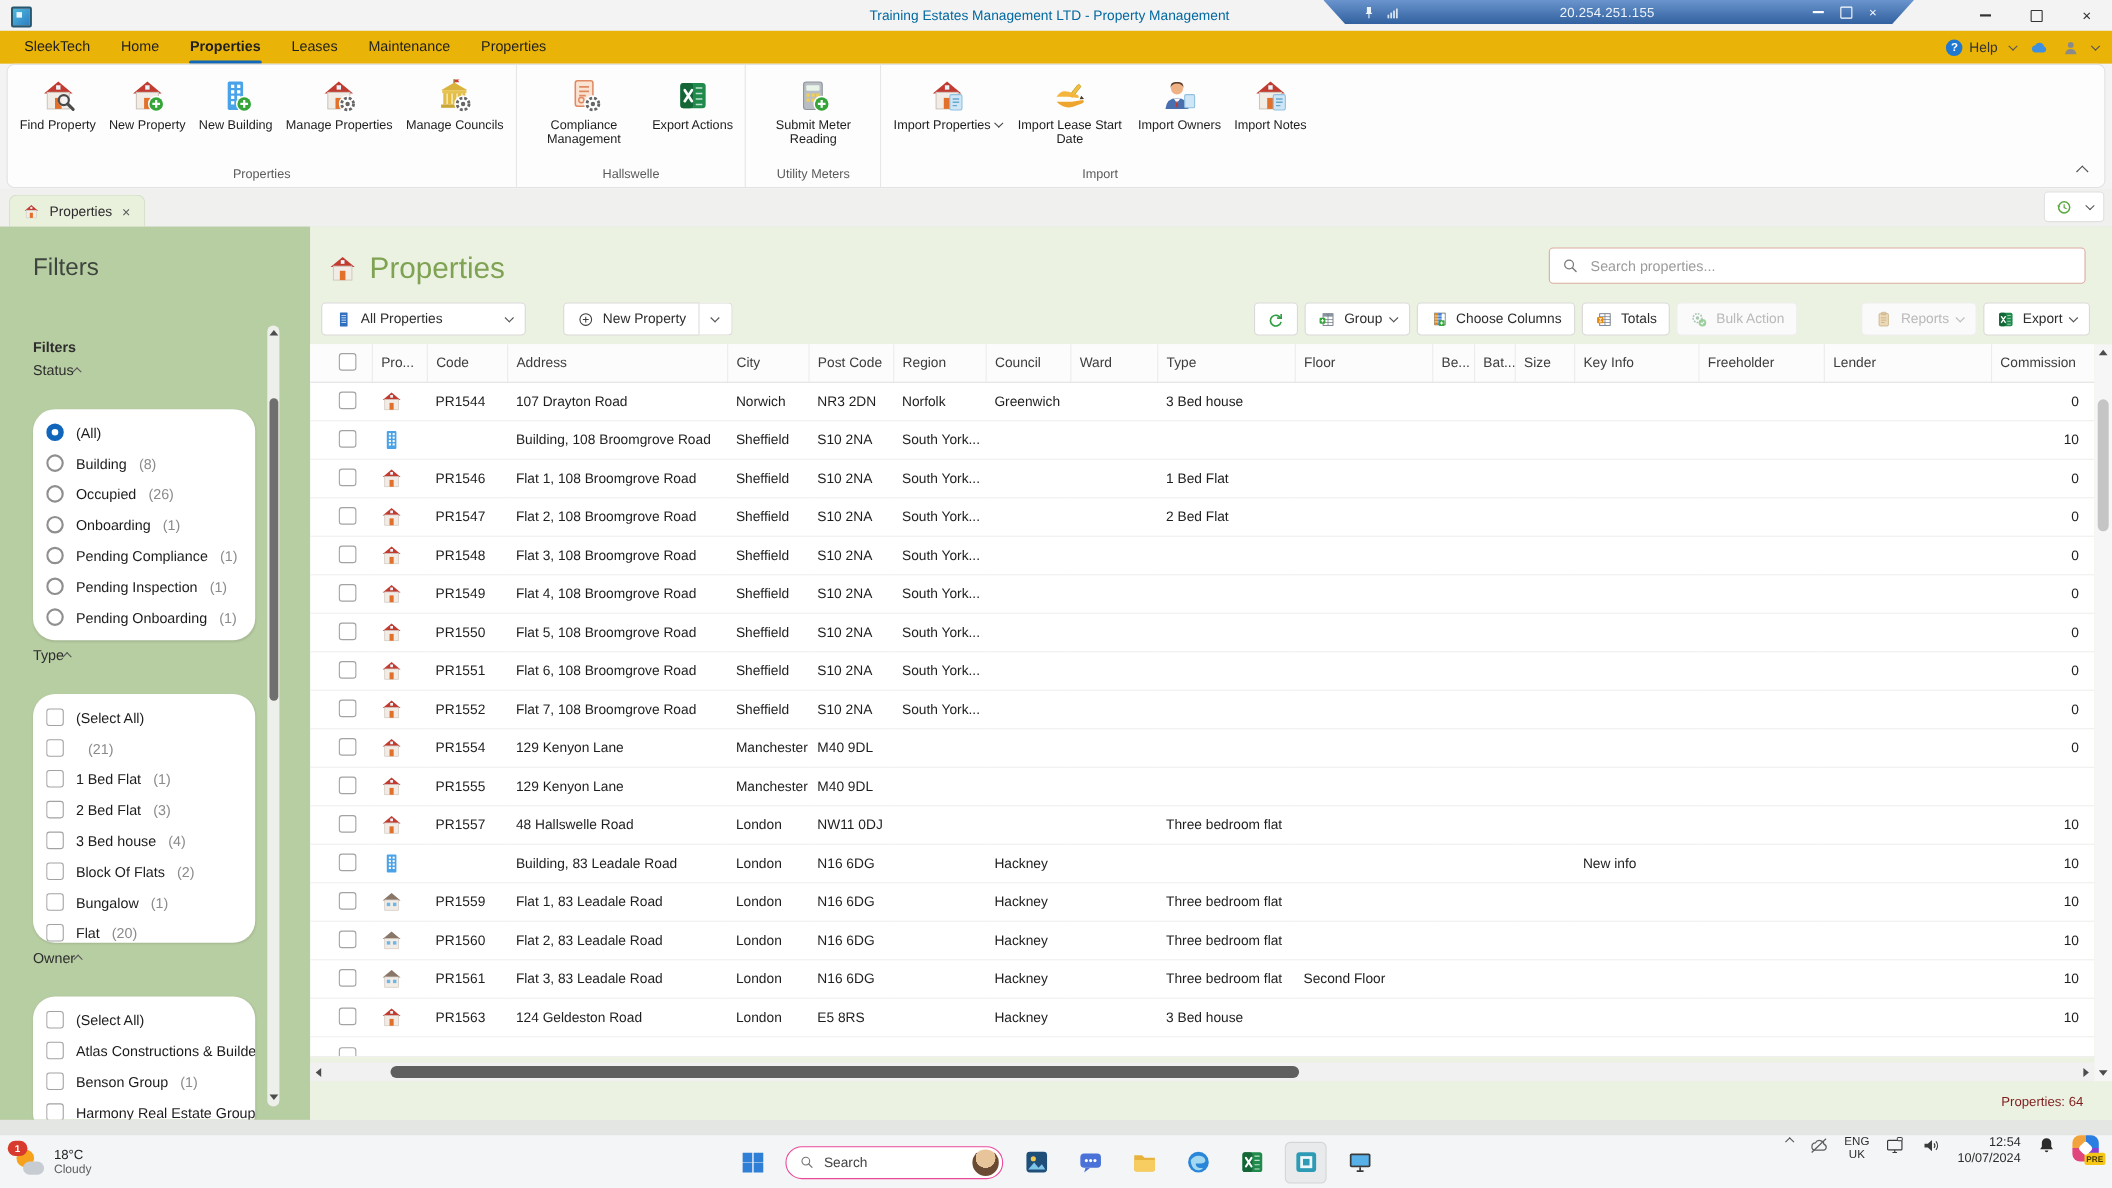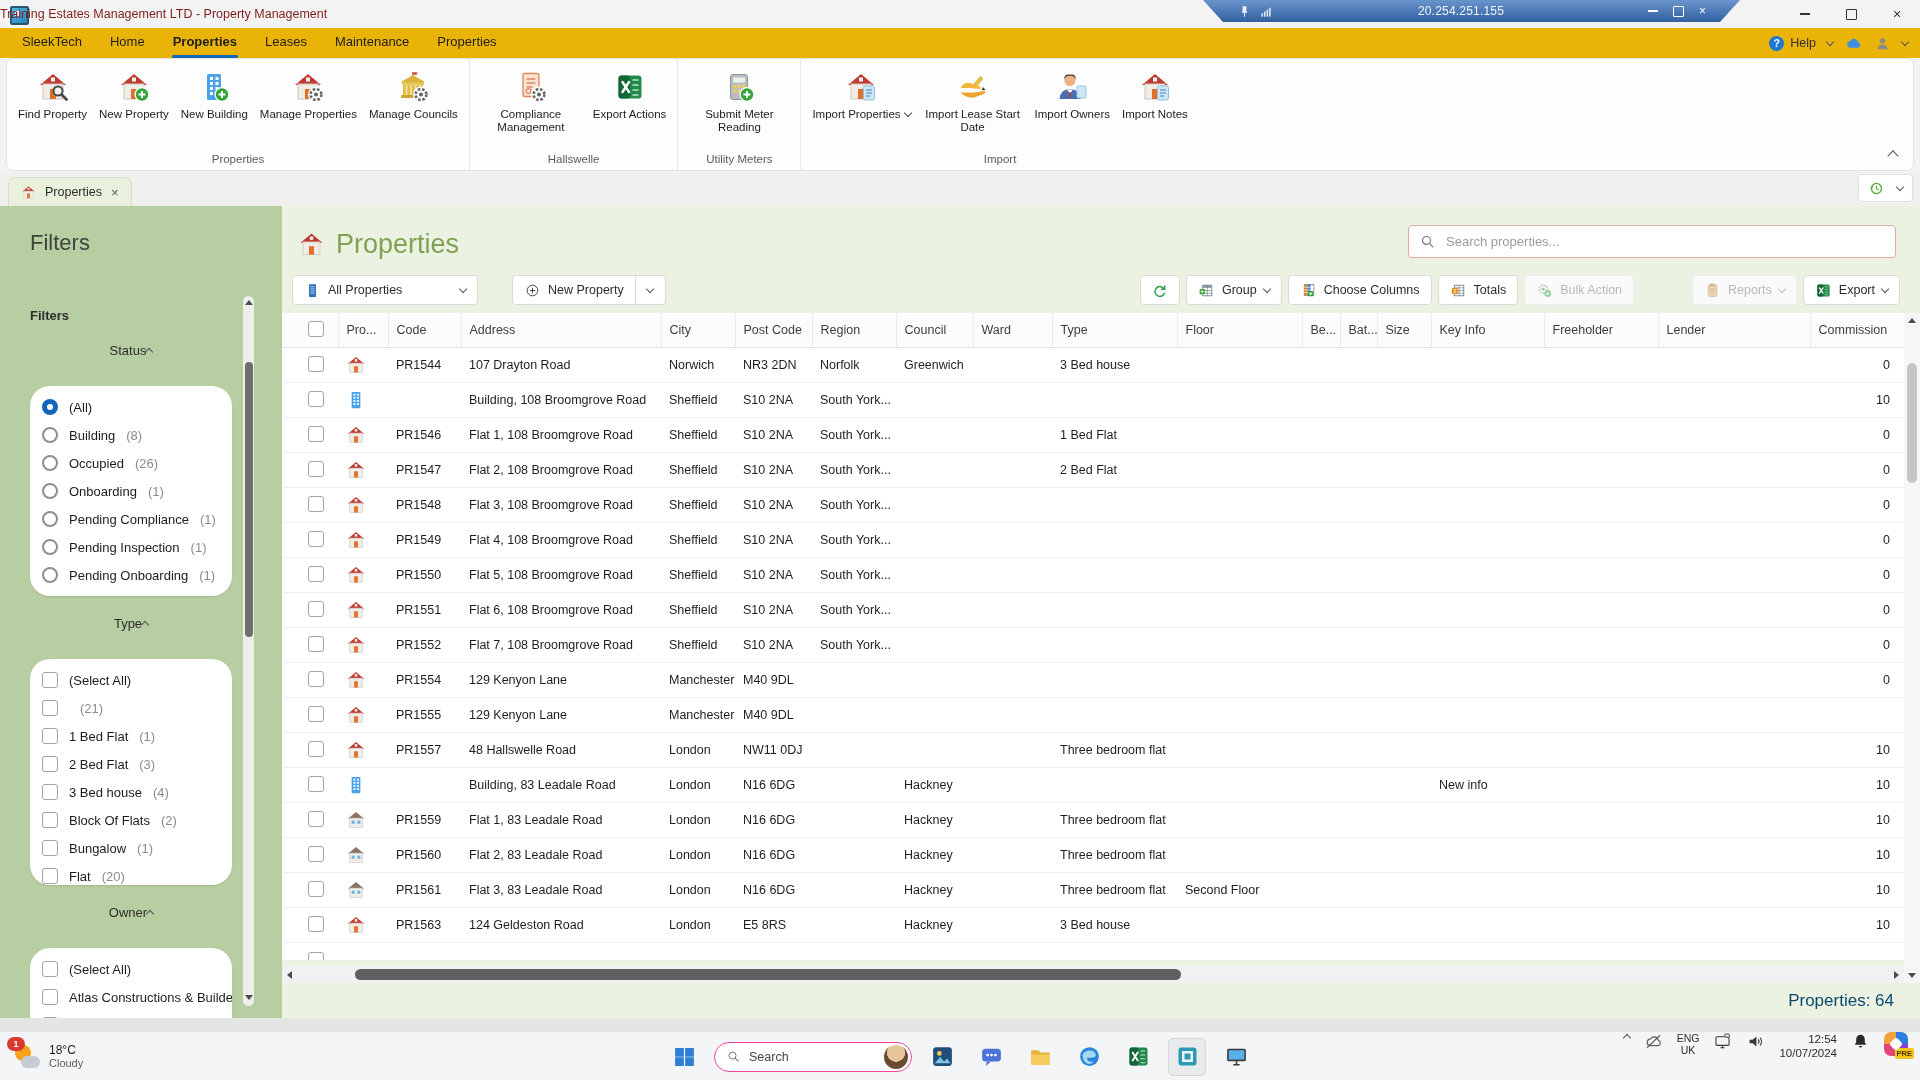--- a/index.html
+++ b/index.html
@@ -12,21 +12,21 @@
   .tri{width:0;height:0;display:inline-block}
   .tri.up{border-left:4px solid transparent;border-right:4px solid transparent;border-bottom:5px solid #4c4c4c}
   .tri.down{border-left:4px solid transparent;border-right:4px solid transparent;border-top:5px solid #4c4c4c}
   .tri.left{border-top:4px solid transparent;border-bottom:4px solid transparent;border-right:5px solid #4c4c4c}
   .tri.right{border-top:4px solid transparent;border-bottom:4px solid transparent;border-left:5px solid #4c4c4c}
 
   
   .titlebar{position:absolute;top:0;left:0;right:0;height:28px;background:#f3f3f3}
   .app-logo{position:absolute;left:10px;top:6px;width:15px;height:15px;background:linear-gradient(135deg,#4fb9de,#2d7fc2);border:2px solid #27566f;border-radius:2px}
   .app-logo::after{content:"";position:absolute;left:3px;top:3px;width:5px;height:5px;background:#e8f5fb}
-  .tb-title{position:absolute;left:0;right:12px;top:0;line-height:28px;font-size:12.5px;color:#7f1d1d}
+  .tb-title{position:absolute;left:0;right:12px;top:0;line-height:28px;text-align:center;font-size:12.5px;color:#0369a1}
   .win-controls{position:absolute;right:0;top:0;height:28px;display:flex;z-index:3}
   .win-btn{width:46px;height:28px;display:flex;align-items:center;justify-content:center;color:#333;font-size:14px}
   .min-dash{width:10px;height:1.4px;background:#333}
   .max-box{width:9px;height:9px;border:1.2px solid #333;border-radius:1px}
 
   
   .rdp-bar{position:absolute;left:1203px;top:0;width:537px;height:22px;z-index:4;
     background:linear-gradient(#higher, #lower);background:linear-gradient(#6a94cd,#31619f);
     clip-path:polygon(0 0,100% 0,calc(100% - 20px) 100%,20px 100%);
     display:flex;align-items:center;padding:0 34px;box-sizing:border-box;color:#eef4fb}
@@ -65,21 +65,21 @@
   .tab-tools{position:absolute;right:7px;bottom:4px;height:26px;background:#fff;border:1px solid #e0e0e0;border-radius:4px;display:flex;align-items:center;padding:0 9px;gap:12px}
 
   
   .workspace{position:absolute;top:206px;left:0;right:0;height:812px;display:flex}
 
   
   .sidebar{width:282px;flex:none;background:#b7cda2;position:relative;overflow:hidden}
   .sb-title{padding:24px 0 0 30px;font-size:22px;color:#3e453e;font-weight:400}
   .sb-scroll{position:absolute;top:86px;left:0;right:0;bottom:0;overflow:hidden;padding-left:30px}
   .sb-panel-label{font-size:13px;font-weight:700;color:#2d2d2d;margin-top:16px}
-  .sb-sec-head{display:flex;align-items:center;justify-content:center;width:202px;margin-top:20px;font-size:13px;color:#2d2d2d}
+  .sb-sec-head{display:flex;align-items:center;justify-content:flex-start;width:202px;margin-top:6px;font-size:13px;color:#2d2d2d}
   .sb-card{width:190px;background:#fff;border-radius:20px;margin-top:28px;padding:7px 0 7px 12px;box-shadow:0 1px 2px rgba(0,0,0,.10)}
   .sb-card.clip{height:212px;overflow:hidden}
   .f-row{display:flex;align-items:center;gap:11px;height:28px;white-space:nowrap;overflow:hidden}
   .f-label{font-size:13px;color:#1c1c1c}
   .f-count{font-size:13px;color:#8b8b8b}
   .radio{flex:none;width:16px;height:16px;border:2px solid #8f8f8f;border-radius:50%;background:#fff;box-sizing:border-box}
   .f-row.on .radio{border:5px solid #1166bb}
   .cb{flex:none;display:inline-block;width:16px;height:16px;border:1.5px solid #a3a3a3;border-radius:3px;background:#fff;box-sizing:border-box}
   .sb-scrollbar{position:absolute;right:28px;top:90px;bottom:12px;width:11px;background:#edf0ea;border-radius:6px;display:flex;flex-direction:column;align-items:center}
   .sb-thumb{position:absolute;top:66px;left:1.5px;width:8px;height:275px;background:#6f6f6f;border-radius:4px}
@@ -118,21 +118,21 @@
   .c-comm{text-align:right;padding-right:14px}
   .row-ic{width:20px;height:20px}
   .partial-row{height:17px;background:#fff;overflow:hidden;padding-left:26px;border-bottom:1px solid #efefef}
   .partial-row .cb{margin-top:9px}
 
   .hscroll{position:absolute;left:0;right:16px;top:760px;height:17px;background:#f1f1f1;display:flex;align-items:center;justify-content:space-between;padding:0 5px;box-sizing:border-box}
   .h-thumb{position:absolute;left:73px;top:3px;width:826px;height:11px;background:#5f5f5f;border-radius:6px}
   .vscroll{position:absolute;right:0;top:107px;width:16px;height:670px;background:#f6f6f6;display:flex;flex-direction:column;align-items:center;justify-content:space-between;padding:5px 0;box-sizing:border-box}
   .v-thumb{position:absolute;top:50px;left:3px;width:10px;height:120px;background:#c5c5c5;border-radius:5px}
 
-  .statusbar{position:absolute;left:0;right:0;bottom:0;height:35px;background:#ecf2e1;display:flex;align-items:center;justify-content:flex-end;padding-right:26px;font-size:17px;color:#0c4a6e}
+  .statusbar{position:absolute;left:0;right:0;bottom:0;height:35px;background:#ecf2e1;display:flex;align-items:center;justify-content:flex-end;padding-right:26px;font-size:12px;color:#7f1d1d}
 
   
   .taskbar{position:absolute;left:0;right:0;top:1031px;height:49px;background:#f4f5f6;border-top:1px solid #e2e2e2}
   .tb-left{position:absolute;left:13px;top:0;height:100%;display:flex;align-items:center;gap:9px}
   .wx-ic{position:relative;width:27px;height:27px}
   .wx-sun{position:absolute;left:2px;top:2px;width:16px;height:16px;border-radius:50%;background:#f6a21d}
   .wx-cloud{position:absolute;right:0;bottom:2px;width:19px;height:12px;border-radius:8px;background:#c7ccd2}
   .wx-badge{position:absolute;left:-6px;top:-6px;min-width:14px;height:14px;border-radius:8px;background:#d83b2e;color:#fff;font-size:9px;display:flex;align-items:center;justify-content:center;padding:0 2px;font-weight:700}
   .wx-text{line-height:13px}
   .wx-temp{font-size:12px;color:#1f1f1f}

